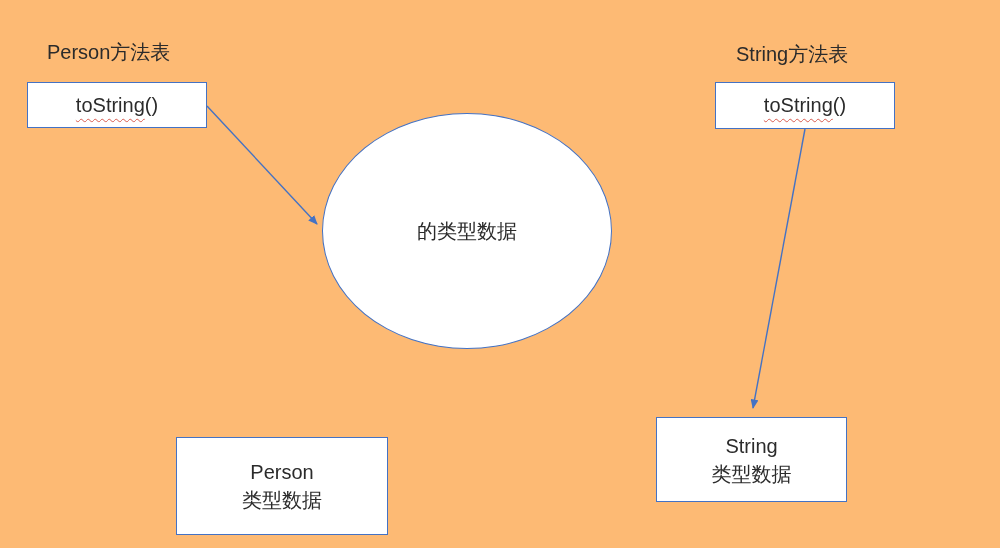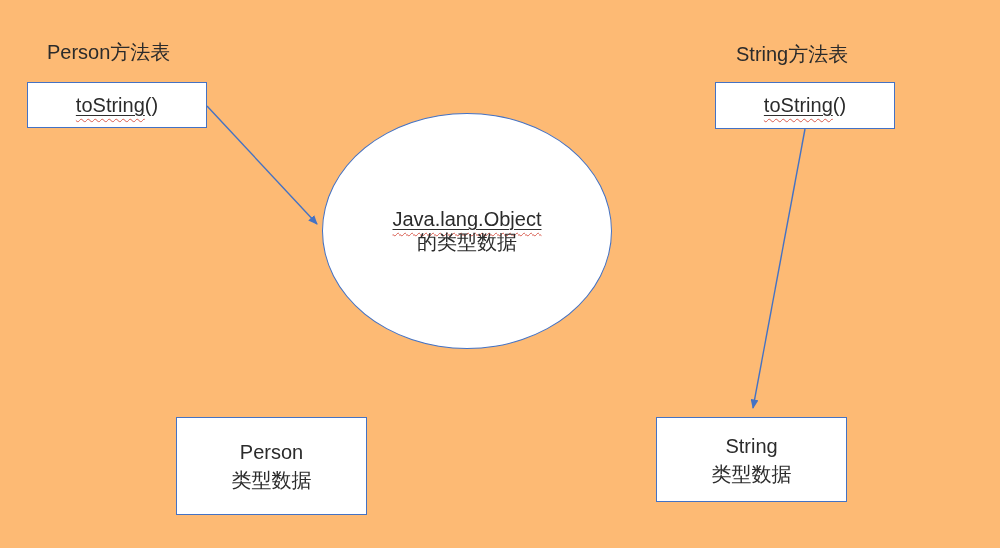--- a/index.html
+++ b/index.html
@@ -41,42 +41,41 @@
     display: flex;
     flex-direction: column;
     align-items: center;
     justify-content: center;
     text-align: center;
     font-size: 20px;
     line-height: 23px;
     color: #2b2b2b;
   }
   .u-solid {
-    text-decoration: underline;
     text-decoration-color: #2e2e2e;
     text-decoration-thickness: 1px;
     text-underline-offset: 3px;
   }
   .u-squiggle {
     text-decoration: underline wavy #D85C4F;
     text-decoration-thickness: 1px;
     text-underline-offset: 6px;
   }
   .connector-layer {
     position: absolute;
     left: 0; top: 0;
     width: 1000px; height: 548px;
     pointer-events: none;
   }
   
   #person-table-title { left: 47px; top: 39px; }
   #string-table-title { left: 736px; top: 41px; text-align: center; }
   #person-method-box { left: 27px;  top: 82px;  width: 180px; height: 46px; }
   #string-method-box { left: 715px; top: 82px;  width: 180px; height: 47px; }
-  #person-type-box   { left: 176px; top: 417px; width: 191px; height: 98px; }
+  #person-type-box   { left: 176px; top: 437px; width: 212px; height: 98px; }
   #string-type-box   { left: 656px; top: 417px; width: 191px; height: 85px; }
 </style>
 </head>
 <body>
 
 <div class="canvas">
 
   <svg class="connector-layer" viewBox="0 0 1000 548">
     <defs>
       <marker id="arrowhead" markerWidth="10" markerHeight="8" refX="8.5" refY="4" orient="auto" markerUnits="userSpaceOnUse">
@@ -93,21 +92,20 @@
     <span><span class="u-solid"><span class="u-squiggle">toString</span></span><span>()</span></span>
   </div>
 
   <div class="label-title" id="string-table-title">String方法表</div>
 
   <div class="shape-box" id="string-method-box">
     <span><span class="u-solid"><span class="u-squiggle">toString</span></span><span>()</span></span>
   </div>
 
   <div class="ellipse">
-    <div><span class="u-solid"><span class="u-squiggle">Java.lang.Object</span></span></div>
     <div>的类型数据</div>
   </div>
 
   <div class="shape-box two-line" id="person-type-box">
     <div>Person</div>
     <div>类型数据</div>
   </div>
 
   <div class="shape-box two-line" id="string-type-box">
     <div>String</div>

